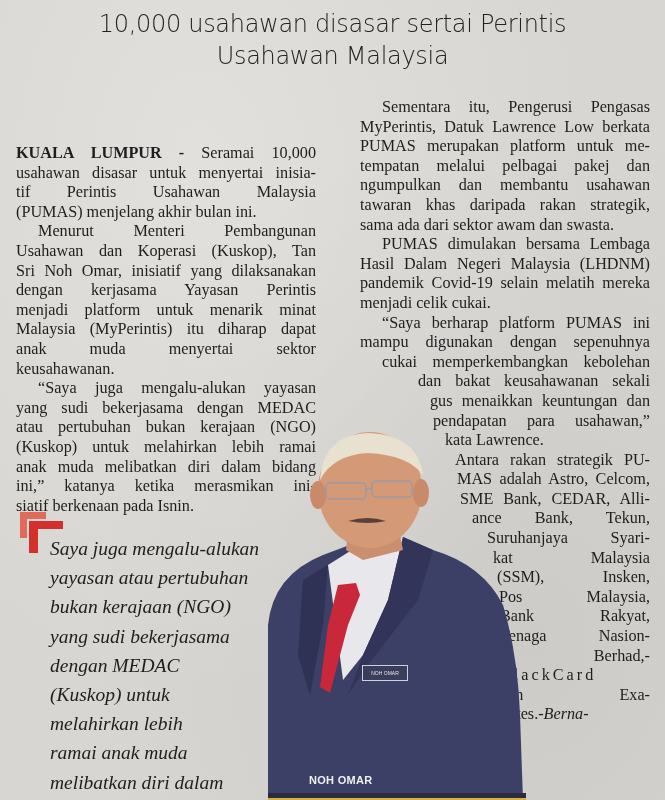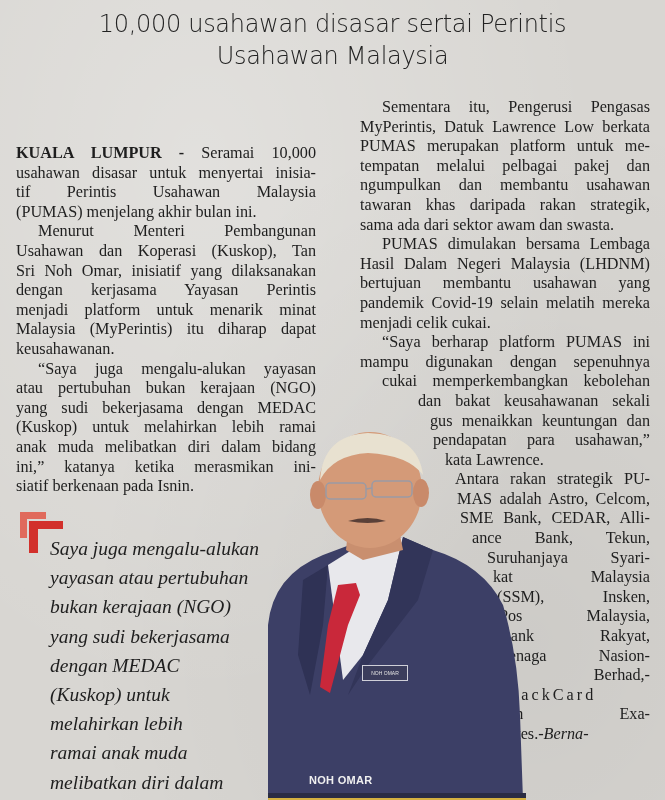--- a/index.html
+++ b/index.html
@@ -82,41 +82,41 @@
   <span class="line"><span class="dateline">KUALA LUMPUR -</span><span> Seramai 10,000</span></span>
   <span class="line">usahawan disasar untuk menyertai inisia-</span>
   <span class="line">tif Perintis Usahawan Malaysia</span>
   <span class="line last">(PUMAS) menjelang akhir bulan ini.</span>
   <span class="line" style="padding-left:22px">Menurut Menteri Pembangunan</span>
   <span class="line">Usahawan dan Koperasi (Kuskop), Tan</span>
   <span class="line">Sri Noh Omar, inisiatif yang dilaksanakan</span>
   <span class="line">dengan kerjasama Yayasan Perintis</span>
   <span class="line">menjadi platform untuk menarik minat</span>
   <span class="line">Malaysia (MyPerintis) itu diharap dapat</span>
+  <span class="line">anak muda menyertai sektor</span>
   <span class="line last">keusahawanan.</span>
   <span class="line" style="padding-left:22px">“Saya juga mengalu-alukan yayasan</span>
+  <span class="line">yang sudi bekerjasama dengan MEDAC</span>
   <span class="line">atau pertubuhan bukan kerajaan (NGO)</span>
-  <span class="line">yang sudi bekerjasama dengan MEDAC</span>
   <span class="line">(Kuskop) untuk melahirkan lebih ramai</span>
   <span class="line">anak muda melibatkan diri dalam bidang</span>
   <span class="line">ini,” katanya ketika merasmikan ini-</span>
   <span class="line last">siatif berkenaan pada Isnin.</span>
 </div>
 
 <div class="col" id="col-right">
   <span class="line" style="padding-left:22px">Sementara itu, Pengerusi Pengasas</span>
   <span class="line">MyPerintis, Datuk Lawrence Low berkata</span>
   <span class="line">PUMAS merupakan platform untuk me-</span>
   <span class="line">tempatan melalui pelbagai pakej dan</span>
   <span class="line">ngumpulkan dan membantu usahawan</span>
   <span class="line">tawaran khas daripada rakan strategik,</span>
   <span class="line last">sama ada dari sektor awam dan swasta.</span>
   <span class="line" style="padding-left:22px">PUMAS dimulakan bersama Lembaga</span>
   <span class="line">Hasil Dalam Negeri Malaysia (LHDNM)</span>
-  <span class="line">bertujuan membantu usahawan yang</span>
   <span class="line">pandemik Covid-19 selain melatih mereka</span>
   <span class="line last">menjadi celik cukai.</span>
   <span class="line" style="padding-left:22px">“Saya berharap platform PUMAS ini</span>
   <span class="line">mampu digunakan dengan sepenuhnya</span>
   <span class="line" style="padding-left:22px">cukai memperkembangkan kebolehan</span>
   <span class="line" style="padding-left:58px">dan bakat keusahawanan sekali</span>
   <span class="line" style="padding-left:70px">gus menaikkan keuntungan dan</span>
   <span class="line" style="padding-left:73px">pendapatan para usahawan,”</span>
   <span class="line last" style="padding-left:85px">kata Lawrence.</span>
   <span class="line" style="padding-left:95px">Antara rakan strategik PU-</span>

